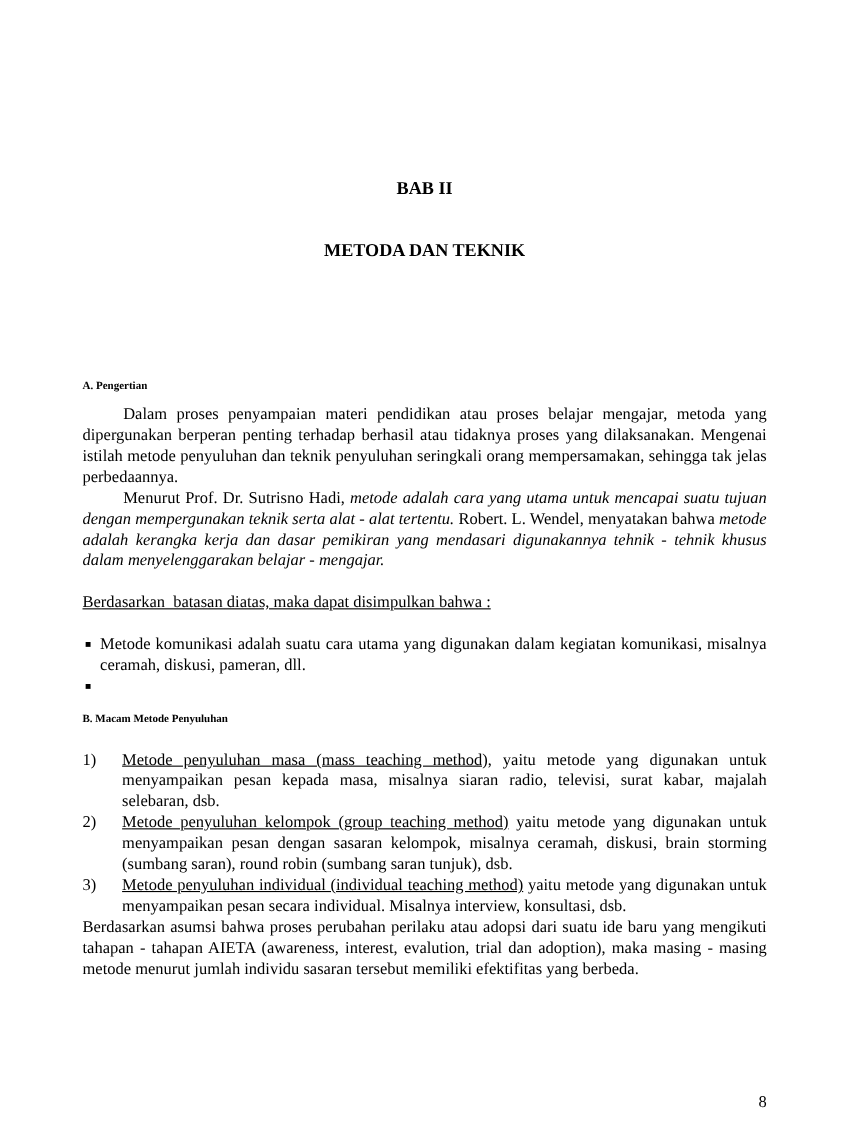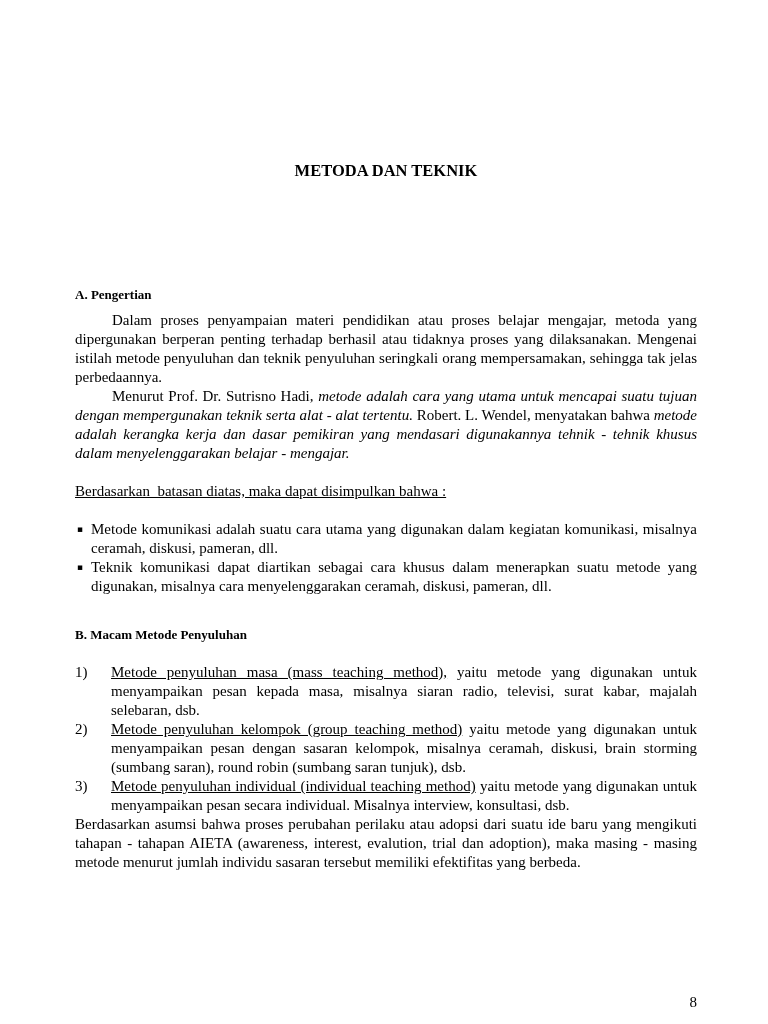--- a/index.html
+++ b/index.html
@@ -19,21 +19,21 @@
   }
   .title {
     text-align: center;
     font-weight: bold;
     font-size: 16.5px;
     line-height: 19px;
     white-space: pre-wrap;
   }
   .heading {
     font-weight: bold;
-    font-size: 13px;
+    font-size: 10px;
     line-height: 19px;
   }
   .heading-a { margin-top: 67px; }
   .heading-b { margin-top: 29px; }
   .body { text-align: justify; }
   .indent { text-indent: 37px; }
   .italic { font-style: italic; }
   .u { text-decoration: underline; }
   .pre { white-space: pre-wrap; text-decoration: underline; }
   .mt-line { margin-top: 19px; }
@@ -66,39 +66,39 @@
     bottom: 12px;
     font-size: 15px;
   }
 </style>
 </head>
 <body>
 
 <div class="page">
 
   <div class="title">
+    <div>BAB II</div>
     <div>METODA DAN TEKNIK</div>
   </div>
 
   <div class="heading heading-a">A. Pengertian</div>
 
   <p class="body indent p1">Dalam proses penyampaian materi pendidikan atau proses belajar mengajar, metoda yang dipergunakan berperan penting terhadap berhasil atau tidaknya proses yang dilaksanakan. Mengenai istilah metode penyuluhan dan teknik penyuluhan seringkali orang mempersamakan, sehingga tak jelas perbedaannya.</p>
 
   <p class="body indent"><span>Menurut Prof. Dr. Sutrisno Hadi, </span><span class="italic">metode adalah cara yang utama untuk mencapai suatu tujuan dengan mempergunakan teknik serta alat - alat tertentu.</span><span> Robert. L. Wendel, menyatakan bahwa </span><span class="italic">metode adalah kerangka kerja dan dasar pemikiran yang mendasari digunakannya tehnik - tehnik khusus dalam menyelenggarakan belajar - mengajar.</span></p>
 
   <p class="body pre mt-line">Berdasarkan  batasan diatas, maka dapat disimpulkan bahwa :</p>
 
   <div class="list small-sq mt-line">
     <div class="li">
       <span class="marker">▪</span>
       <span>Metode komunikasi adalah suatu cara utama yang digunakan dalam kegiatan komunikasi, misalnya ceramah, diskusi, pameran, dll.</span>
     </div>
     <div class="li">
       <span class="marker">▪</span>
-      <span>Teknik komunikasi dapat diartikan sebagai cara khusus dalam menerapkan suatu metode yang digunakan, misalnya cara menyelenggarakan ceramah, diskusi, pameran, dll.</span>
     </div>
   </div>
 
   <div class="heading heading-b">B. Macam Metode Penyuluhan</div>
 
 
   <div class="list num-list mt-line">
     <div class="li">
       <span class="num">1)</span>
       <span class="u">Metode penyuluhan masa (mass teaching method),</span><span> yaitu metode yang digunakan untuk menyampaikan pesan kepada masa, misalnya siaran radio, televisi, surat kabar, majalah selebaran, dsb.</span>

